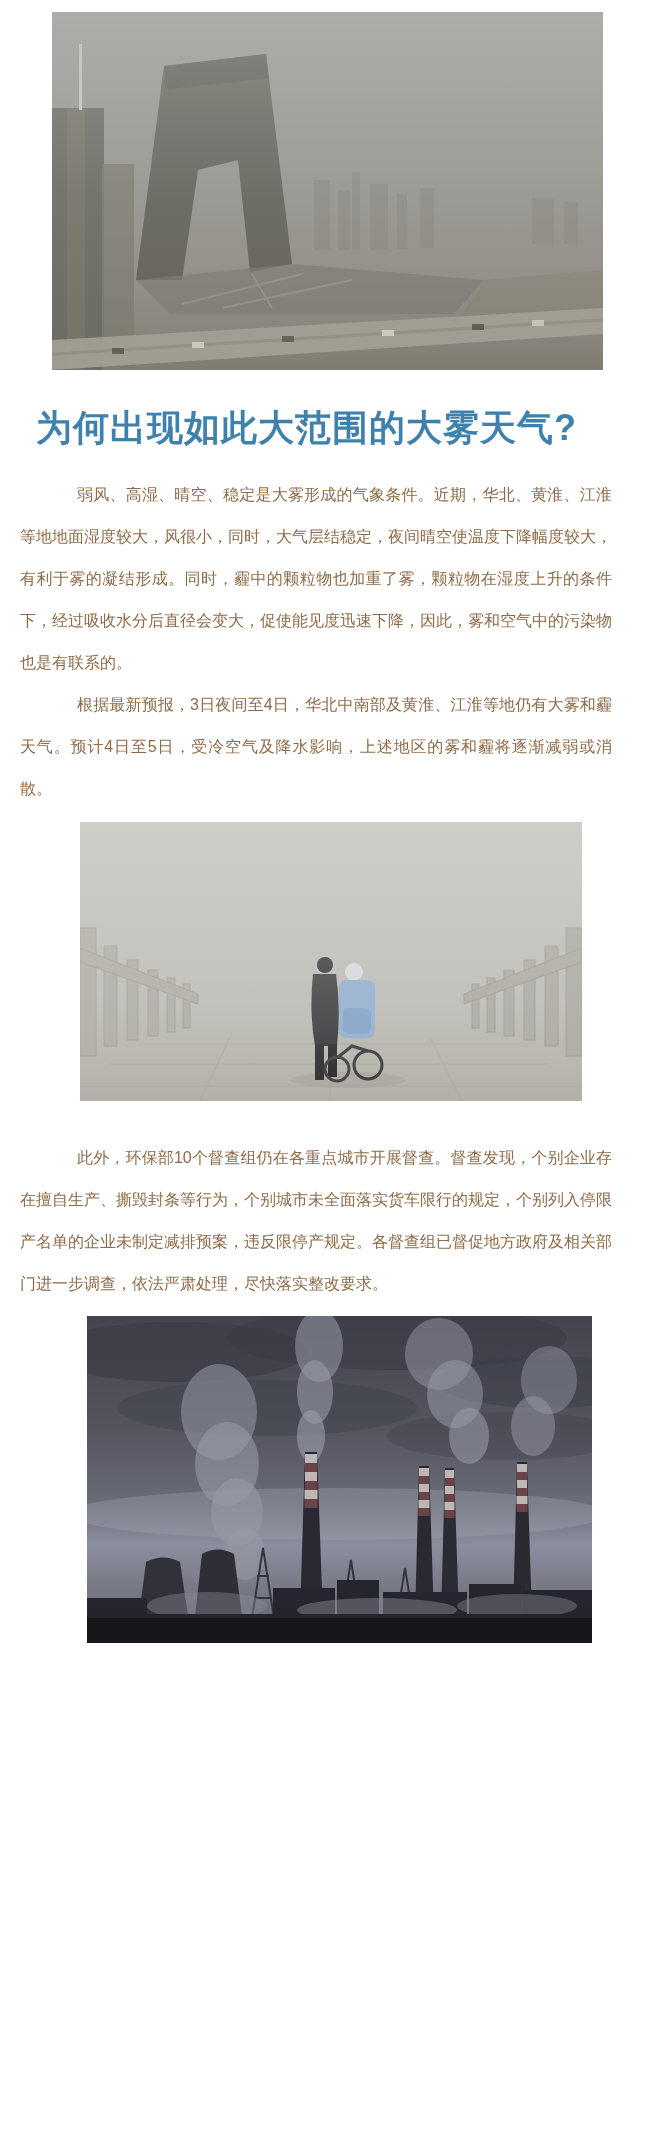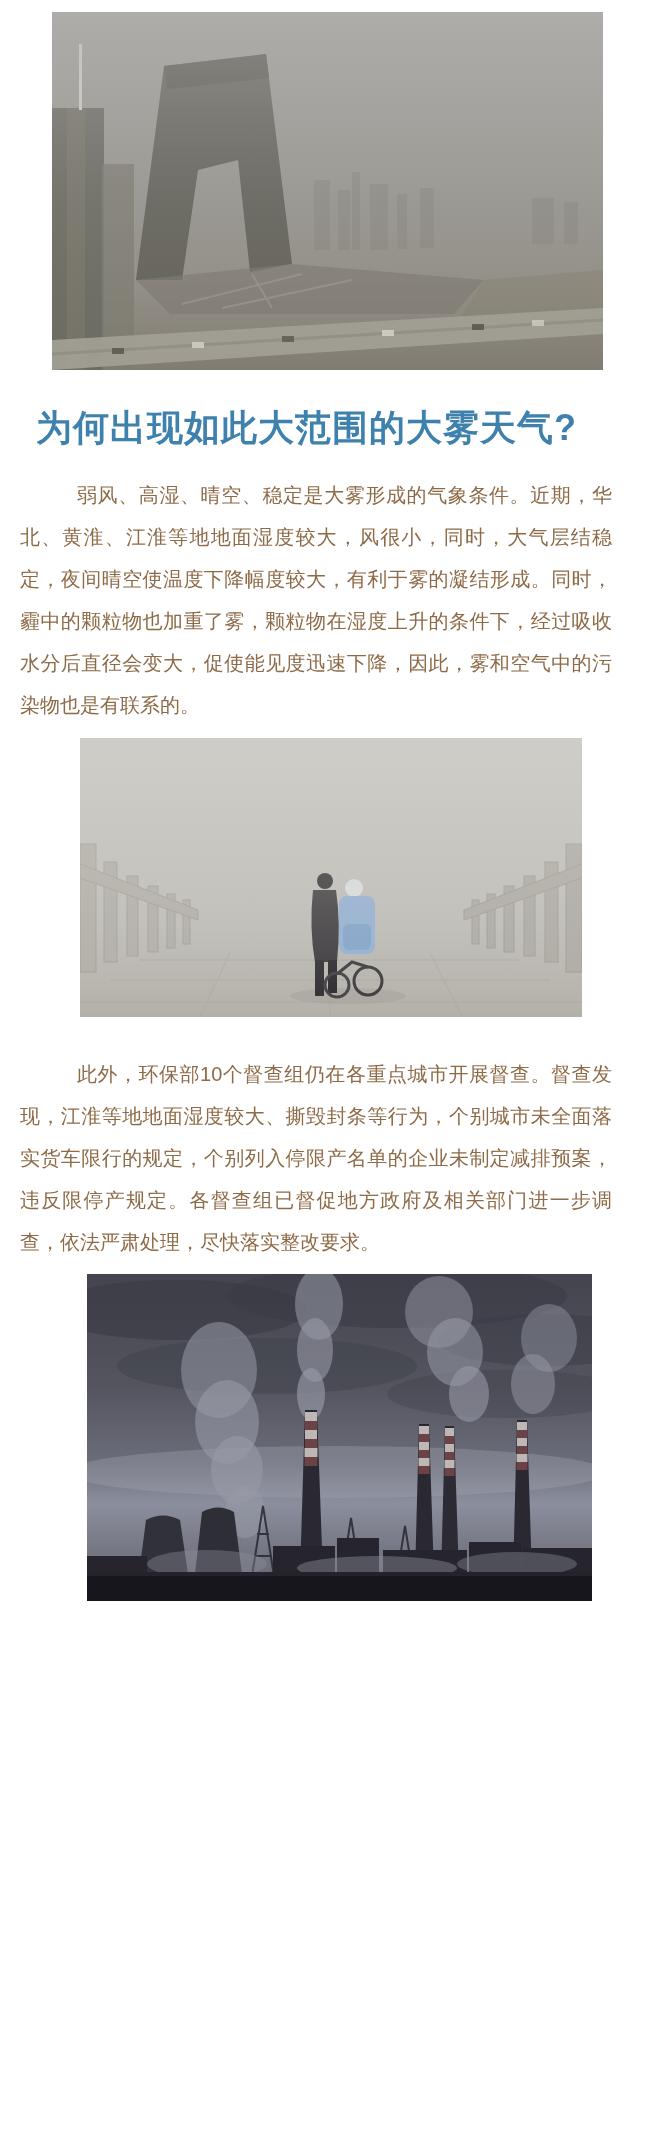--- a/index.html
+++ b/index.html
@@ -14,21 +14,21 @@
   .fig-plant{margin:11px 0 0 87px;width:505px;height:327px;}
 
   h1.sec-heading{margin:38px 0 0 36px;font-size:36px;line-height:40px;
     font-weight:bold;color:#3f81ad;letter-spacing:1px;}
   h2.sec-heading{margin:30px 0 0 28px;font-size:31px;line-height:36px;
     font-weight:bold;color:#3f81ad;letter-spacing:0.5px;}
 
   .body-block{margin-left:20px;width:592px;}
   .body-block.s1{margin-top:26px;}
   .body-block.s2{margin-top:36px;}
-  .body-block p{margin:0;font-size:20px;line-height:42px;color:#8e6b48;
+  .body-block p{margin:0;font-size:16px;line-height:42px;color:#8e6b48;
     text-align:justify;text-indent:57px;word-break:break-all;}
 </style>
 </head>
 <body>
 
 <div class="page">
 
   <div class="photo fig-hero">
     <svg width="551" height="358" viewBox="0 0 551 358" xmlns="http://www.w3.org/2000/svg">
       <defs>
@@ -80,20 +80,21 @@
         <rect x="480" y="308" width="12" height="6" fill="#d2cfc8"></rect>
       </g>
       <rect x="0" y="0" width="551" height="358" fill="url(#g1haze)"></rect>
     </svg>
   </div>
 
   <h1 class="sec-heading">为何出现如此大范围的大雾天气?</h1>
 
   <div class="body-block s1">
     <p>弱风、高湿、晴空、稳定是大雾形成的气象条件。近期，华北、黄淮、江淮等地地面湿度较大，风很小，同时，大气层结稳定，夜间晴空使温度下降幅度较大，有利于雾的凝结形成。同时，霾中的颗粒物也加重了雾，颗粒物在湿度上升的条件下，经过吸收水分后直径会变大，促使能见度迅速下降，因此，雾和空气中的污染物也是有联系的。</p>
+    <p>根据最新预报，3日夜间至4日，华北中南部及黄淮、江淮等地仍有大雾和霾天气。预计4日至5日，受冷空气及降水影响，上述地区的雾和霾将逐渐减弱或消散。</p>
   </div>
 
   <div class="photo fig-bridge">
     <svg width="502" height="279" viewBox="0 0 502 279" xmlns="http://www.w3.org/2000/svg">
       <defs>
         <linearGradient id="g2bg" x1="0" y1="0" x2="0" y2="1">
           <stop offset="0" stop-color="#cac9c4"></stop>
           <stop offset="0.65" stop-color="#c1bfb9"></stop>
           <stop offset="1" stop-color="#b3b0a9"></stop>
         </linearGradient>
@@ -143,21 +144,21 @@
       <rect x="263" y="186" width="28" height="26" rx="6" fill="#83a5cc"></rect>
       <circle cx="288" cy="243" r="14" fill="none" stroke="#3c3a3e" stroke-width="3"></circle>
       <circle cx="257" cy="247" r="12" fill="none" stroke="#434145" stroke-width="3"></circle>
       <path d="M288 229 L272 224 L257 236" stroke="#3c3a3e" stroke-width="3" fill="none"></path>
       <rect x="0" y="0" width="502" height="279" fill="url(#g2fog)"></rect>
     </svg>
   </div>
 
 
   <div class="body-block s2">
-    <p>此外，环保部10个督查组仍在各重点城市开展督查。督查发现，江淮等地地面湿度较大、撕毁封条等行为，个别城市未全面落实货车限行的规定，个别列入停限产名单的企业未制定减排预案，违反限停产规定。各督查组已督促地方政府及相关部门进一步调查，依法严肃处理，尽快落实整改要求。</p>
+    <p>此外，环保部10个督查组仍在各重点城市开展督查。督查发现，个别企业存在擅自生产、撕毁封条等行为，个别城市未全面落实货车限行的规定，个别列入停限产名单的企业未制定减排预案，违反限停产规定。各督查组已督促地方政府及相关部门进一步调查，依法严肃处理，尽快落实整改要求。</p>
   </div>
 
   <div class="photo fig-plant">
     <svg width="505" height="327" viewBox="0 0 505 327" xmlns="http://www.w3.org/2000/svg">
       <defs>
         <linearGradient id="g3sky" x1="0" y1="0" x2="0" y2="1">
           <stop offset="0" stop-color="#43444e"></stop>
           <stop offset="0.35" stop-color="#54555f"></stop>
           <stop offset="0.58" stop-color="#6b6d7a"></stop>
           <stop offset="0.70" stop-color="#8b8e9d"></stop>

